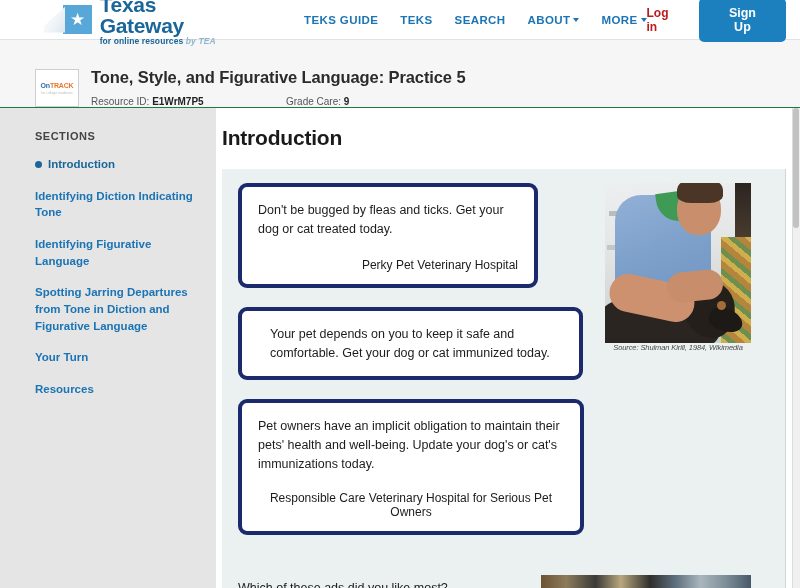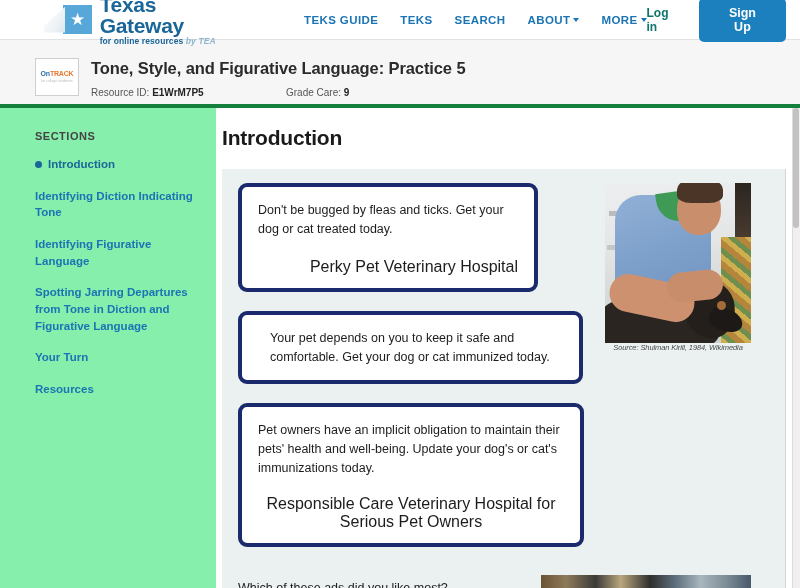--- a/index.html
+++ b/index.html
@@ -57,34 +57,34 @@
     display: inline-block; width: 0; height: 0; margin-left: 3px;
     border-left: 3.5px solid transparent;
     border-right: 3.5px solid transparent;
     border-top: 4px solid #1b74b4;
     vertical-align: middle;
   }
   .rightnav {
     margin-left: auto; display: flex; align-items: center; gap: 18px;
   }
   .loginlink {
-    font-size: 12px; font-weight: bold; color: #0f766e; cursor: pointer;
+    font-size: 12px; font-weight: bold; color: #b91c1c; cursor: pointer;
   }
   .signup {
     background: #1c7fbe; color: #fff; font-size: 12.5px; font-weight: bold;
     padding: 8px 21px; border-radius: 5px; cursor: pointer; border: none;
     font-family: "Liberation Sans", sans-serif;
   }
 
   
   .reshead {
     background: #f6f6f6;
-    border-bottom: 4px solid #15803d;
+    border-bottom: 1px solid #15803d;
     height: 68px;
-    display: flex; align-items: center;
+    display: flex; align-items: flex-end;
     padding: 9px 12px 0 35px;
   }
   .badge {
     width: 44px; height: 38px; background: #ffffff;
     border: 1px solid #cfcfcf;
     display: flex; flex-direction: column;
     align-items: center; justify-content: center;
     margin-right: 12px; flex: none;
   }
   .badge-top { font-size: 7px; font-weight: bold; letter-spacing: -0.2px; }
@@ -100,21 +100,21 @@
   .res-meta .lbl { color: #555; }
   .res-meta .val { color: #222; font-weight: bold; }
   .meta-id { width: 195px; }
 
   
   .body-wrap { display: flex; height: 480px; }
 
   .sidebar {
     width: 216px; flex: none;
     padding: 22px 20px 0 35px;
-    background: #86efac;
+    background: #e5e5e5;
   }
   .sections-label {
     font-size: 11px; font-weight: bold; color: #444;
     letter-spacing: 0.5px; margin-bottom: 14px;
   }
   .sec-item {
     font-size: 11.5px; font-weight: bold; color: #1b74b4;
     line-height: 1.45; margin-bottom: 15px; cursor: pointer;
     position: relative;
   }
@@ -149,21 +149,21 @@
     background: #ffffff;
     padding: 14px 16px 12px 16px;
     position: relative;
     z-index: 3;
     margin-bottom: 19px;
   }
   .adbox p {
     font-size: 12.5px; line-height: 1.55; color: #1c1c1c;
   }
   .adbox .attrib {
-    font-size: 16px; color: #1c1c1c; text-align: right; margin-top: 18px;
+    font-size: 12px; color: #1c1c1c; text-align: right; margin-top: 18px;
   }
   .adbox .attrib.indent { text-align: center; margin-top: 16px; }
 
   .box1 { width: 300px; }
   .box2 { width: 345px; margin-top: 19px; padding-left: 28px; }
   .box3 { width: 346px; margin-top: 19px; }
 
   
   .photo-fig {
     position: absolute; right: 34px; top: 14px;

